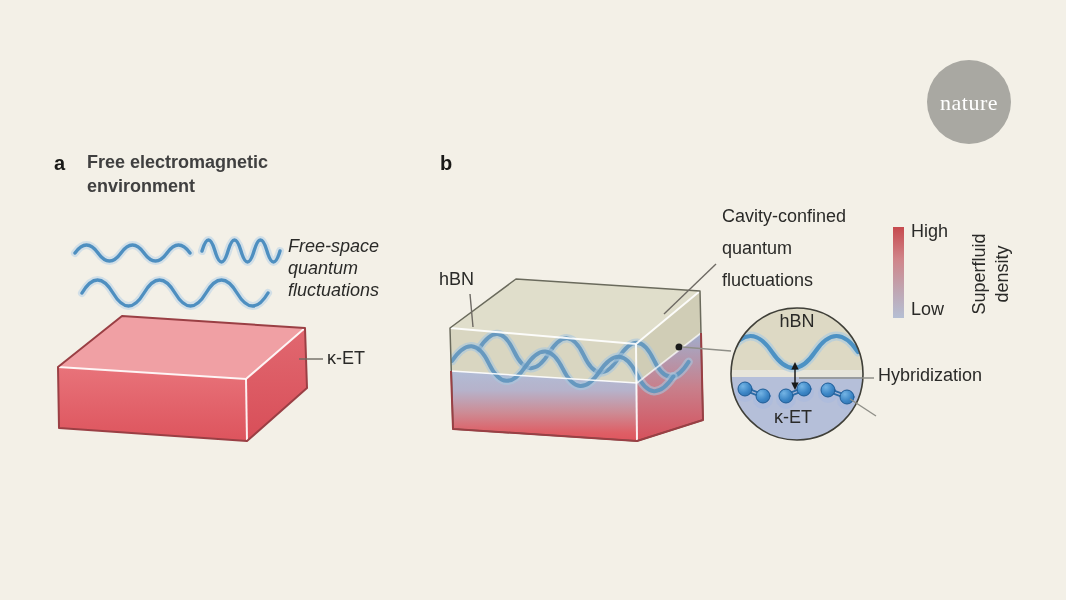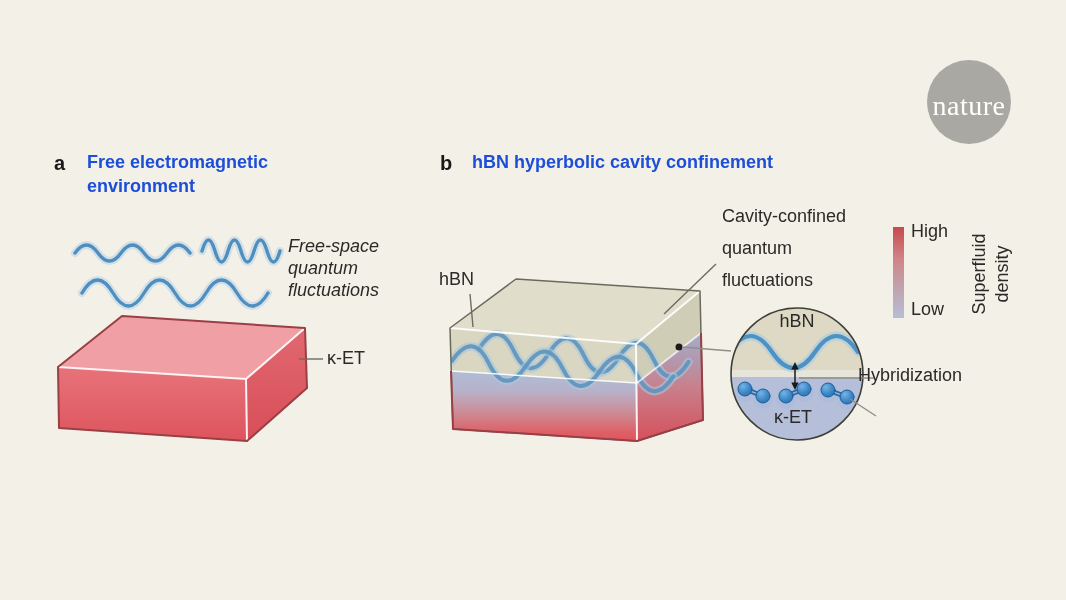--- a/index.html
+++ b/index.html
@@ -1,24 +1,24 @@
 <!DOCTYPE html>
 <html><head>
 <meta charset="utf-8">
 <style>
   html,body{margin:0;padding:0;background:#f3f0e7;}
   .figure{position:relative;width:1066px;height:600px;background:#f3f0e7;overflow:hidden;
           font-family:"Liberation Sans", sans-serif;}
   .figure svg{position:absolute;left:0;top:0;}
   .lbl{position:absolute;color:#2a2a28;font-size:18px;line-height:22px;white-space:pre-line;}
-  .ttl{font-weight:bold;color:#1d4ed8;line-height:24px;}
+  .ttl{font-weight:bold;color:#404040;line-height:24px;}
   .panel-letter{font-weight:bold;font-size:20px;color:#191917;line-height:24px;}
   .center{text-align:center;}
   .logo-text{position:absolute;color:#ffffff;font-family:"Liberation Serif", serif;
-             font-size:28px;letter-spacing:0.5px;}
+             font-size:22px;letter-spacing:0.5px;}
   .rot{transform:rotate(-90deg);transform-origin:50% 50%;line-height:23px;}
 </style>
 </head>
 <body>
 
 <div class="figure">
 
   <svg width="1066" height="600" viewBox="0 0 1066 600">
     <defs>
       <linearGradient id="gFrontA" x1="0" y1="0" x2="0" y2="1">
@@ -162,29 +162,28 @@
 
   <div class="lbl panel-letter" style="left:54px;top:151px;">a</div>
   <div class="lbl ttl" style="left:87px;top:150px;">Free electromagnetic
 environment</div>
   <div class="lbl" style="left:288px;top:235px;font-style:italic;">Free-space
 quantum
 fluctuations</div>
   <div class="lbl" style="left:327px;top:347px;">κ-ET</div>
 
   <div class="lbl panel-letter" style="left:440px;top:151px;">b</div>
-  <div class="lbl ttl" style="left:472px;top:150px;">hBN hyperbolic cavity confinement</div>
   <div class="lbl" style="left:439px;top:268px;">hBN</div>
   <div class="lbl" style="left:722px;top:200px;line-height:32px;">Cavity-confined
 quantum
 fluctuations</div>
 
   <div class="lbl center" style="left:775px;top:310px;width:44px;">hBN</div>
   <div class="lbl center" style="left:771px;top:406px;width:44px;">κ-ET</div>
-  <div class="lbl" style="left:858px;top:364px;">Hybridization</div>
+  <div class="lbl" style="left:878px;top:364px;">Hybridization</div>
 
   <div class="lbl" style="left:911px;top:220px;">High</div>
   <div class="lbl" style="left:911px;top:298px;">Low</div>
   <div class="lbl rot center" style="left:891px;top:251px;width:200px;height:46px;">Superfluid
 density</div>
 
   <div class="logo-text" style="left:929px;top:90px;width:80px;text-align:center;">nature</div>
 </div>
 
 </body></html>

